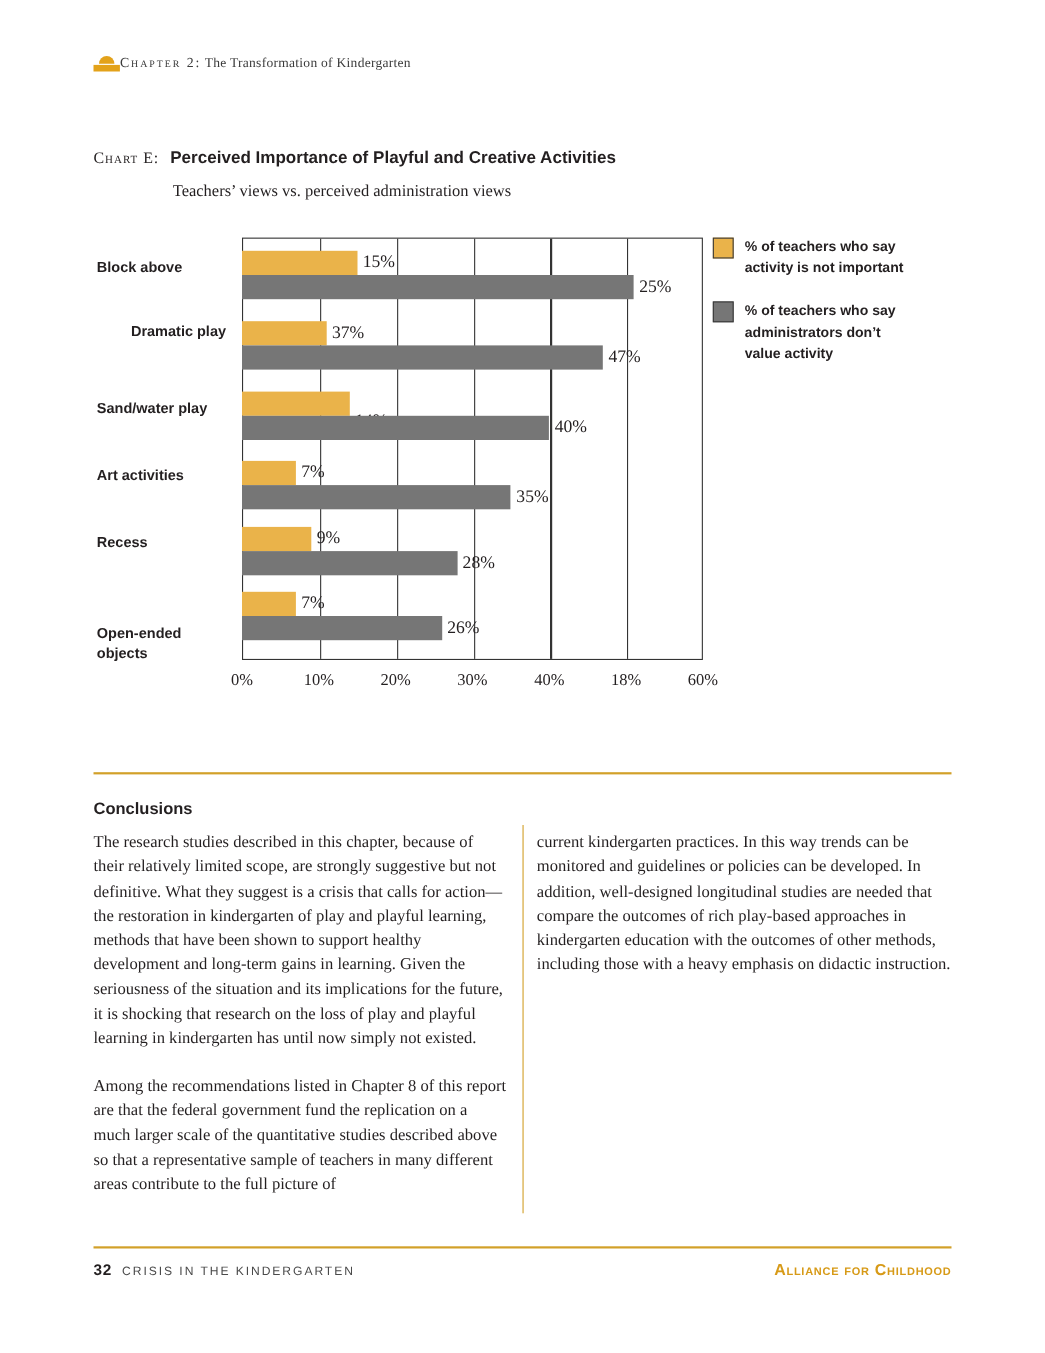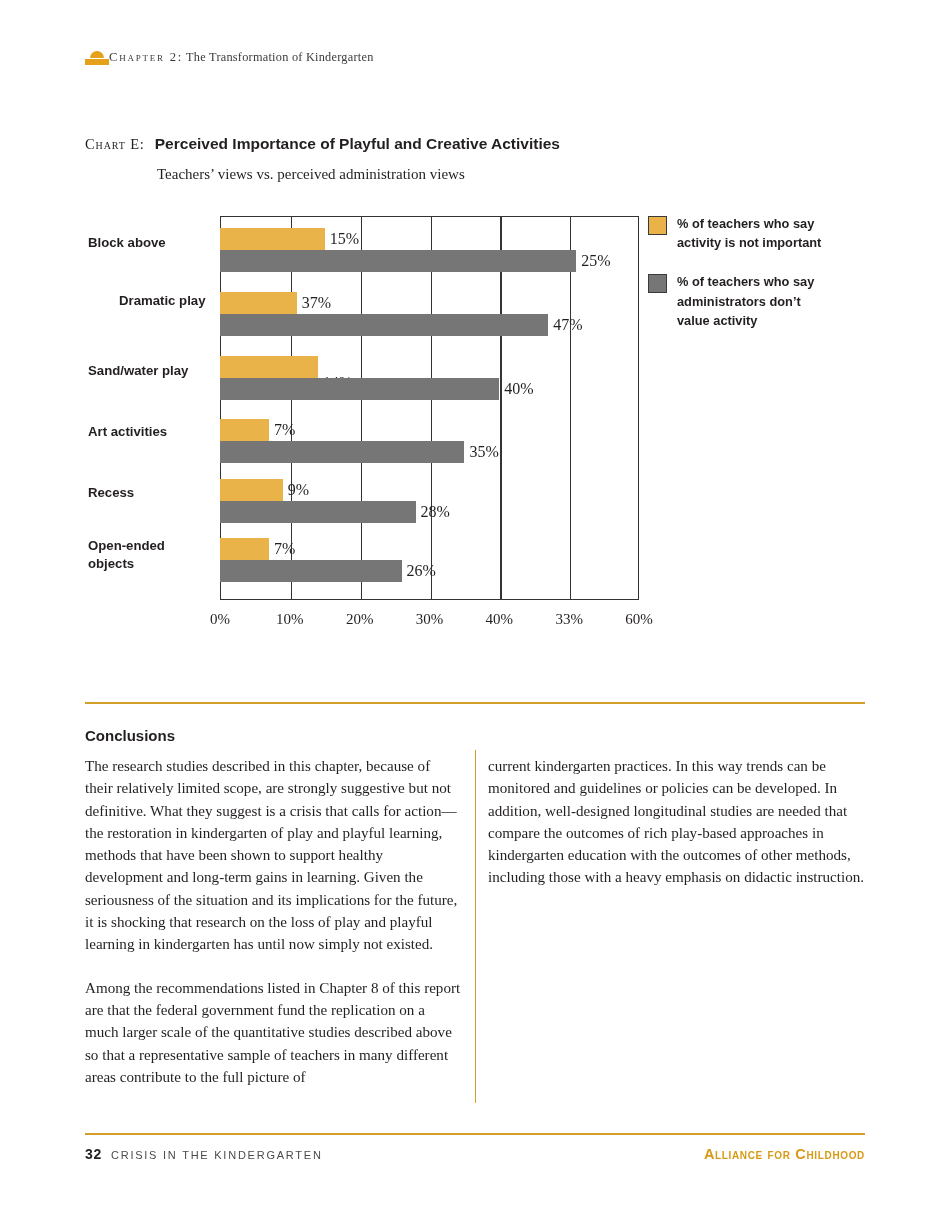--- a/index.html
+++ b/index.html
@@ -288,21 +288,21 @@
       <div class="gridline" style="left: 209.5px;"></div>
       <div class="gridline" style="left: 279.333px;"></div>
       <div class="gridline" style="left: 349.167px;"></div>
     </div>
   <div id="chart-overlay">
       <div class="axis-tick" style="left: 190px; top: 611px;">0%</div>
       <div class="axis-tick" style="left: 259.833px; top: 611px;">10%</div>
       <div class="axis-tick" style="left: 329.667px; top: 611px;">20%</div>
       <div class="axis-tick" style="left: 399.5px; top: 611px;">30%</div>
       <div class="axis-tick" style="left: 469.333px; top: 611px;">40%</div>
-      <div class="axis-tick" style="left: 539.167px; top: 611px;">33%</div>
+      <div class="axis-tick" style="left: 539.167px; top: 611px;">18%</div>
       <div class="axis-tick" style="left: 609px; top: 611px;">60%</div>
       <div class="cat-label" style="top: 234px; left: 88px; width: 118px;">Block above</div>
       <div class="bar yellow" style="left: 220px; top: 228px; width: 104.75px;"></div>
       <div class="bar-value" style="left: 329.75px; top: 230px;">15%</div>
       <div class="bar gray" style="left: 220px; top: 250px; width: 356.15px;"></div>
       <div class="bar-value" style="left: 581.15px; top: 252px;">25%</div>
       <div class="cat-label" style="top: 292px; left: 88px; width: 118px; margin-left: 31px;">Dramatic play</div>
       <div class="bar yellow" style="left: 220px; top: 292px; width: 76.8167px;"></div>
       <div class="bar-value" style="left: 301.817px; top: 294px;">37%</div>
       <div class="bar gray" style="left: 220px; top: 314px; width: 328.217px;"></div>
@@ -315,21 +315,21 @@
       <div class="cat-label" style="top: 423px; left: 88px; width: 118px;">Art activities</div>
       <div class="bar yellow" style="left: 220px; top: 419px; width: 48.8833px;"></div>
       <div class="bar-value" style="left: 273.883px; top: 421px;">7%</div>
       <div class="bar gray" style="left: 220px; top: 441px; width: 244.417px;"></div>
       <div class="bar-value" style="left: 469.417px; top: 443px;">35%</div>
       <div class="cat-label" style="top: 484px; left: 88px; width: 118px;">Recess</div>
       <div class="bar yellow" style="left: 220px; top: 479px; width: 62.85px;"></div>
       <div class="bar-value" style="left: 287.85px; top: 481px;">9%</div>
       <div class="bar gray" style="left: 220px; top: 501px; width: 195.533px;"></div>
       <div class="bar-value" style="left: 420.533px; top: 503px;">28%</div>
-      <div class="cat-label" style="top: 537px; left: 88px; width: 118px;">Open-ended objects</div>
+      <div class="cat-label" style="top: 567px; left: 88px; width: 118px;">Open-ended objects</div>
       <div class="bar yellow" style="left: 220px; top: 538px; width: 48.8833px;"></div>
       <div class="bar-value" style="left: 273.883px; top: 540px;">7%</div>
       <div class="bar gray" style="left: 220px; top: 560px; width: 181.567px;"></div>
       <div class="bar-value" style="left: 406.567px; top: 562px;">26%</div>
     </div>
 </div>
 
 <div class="legend">
   <div class="legend-item">
     <div class="legend-swatch yellow"></div>

